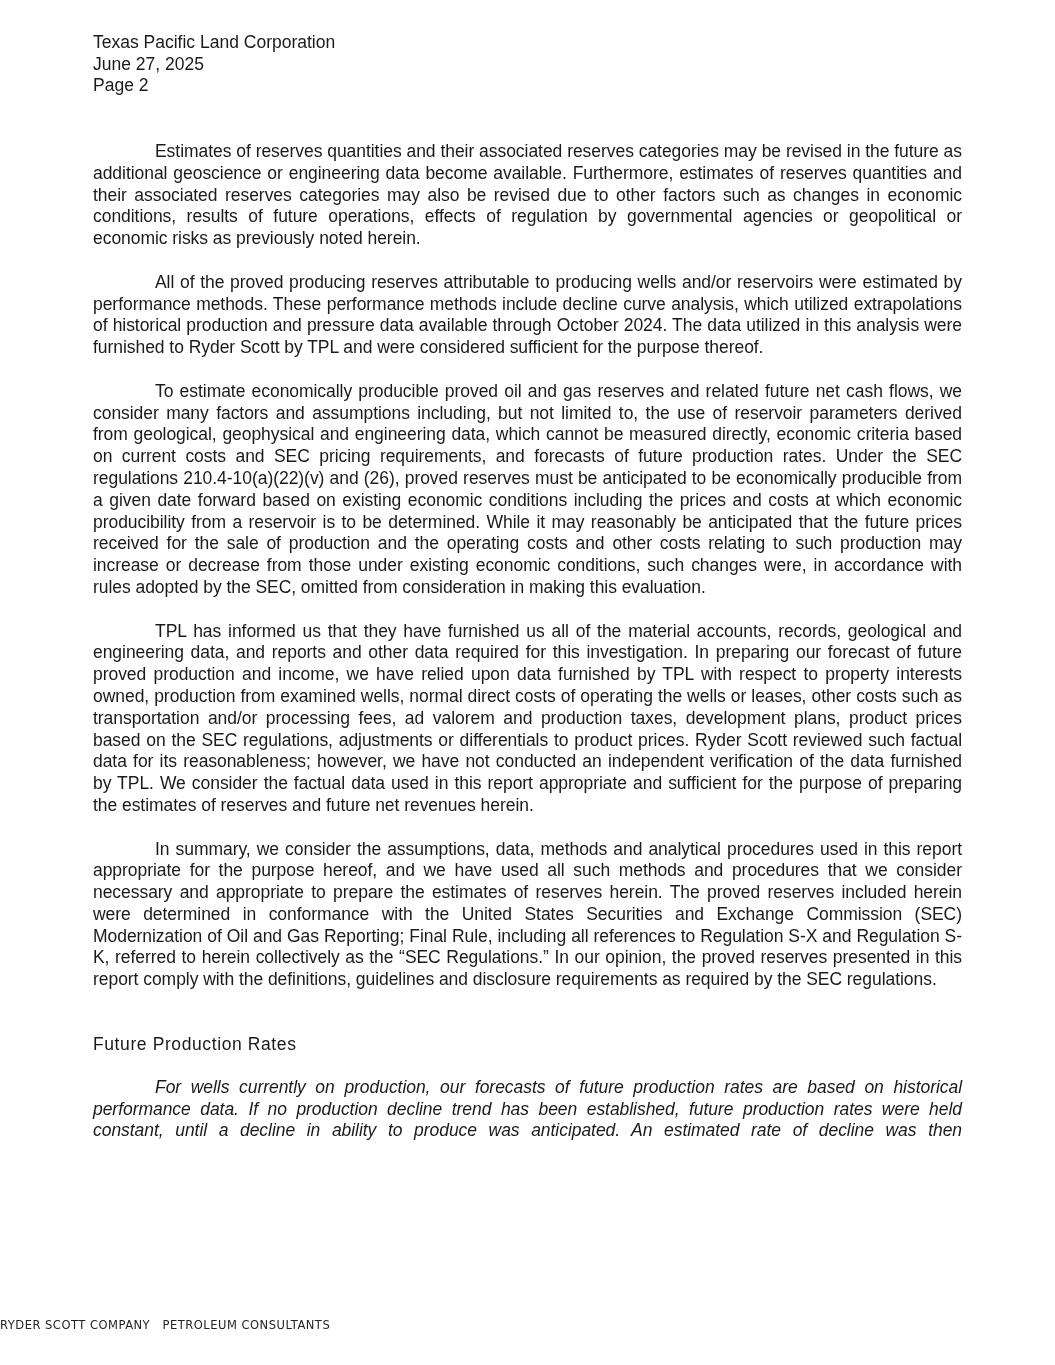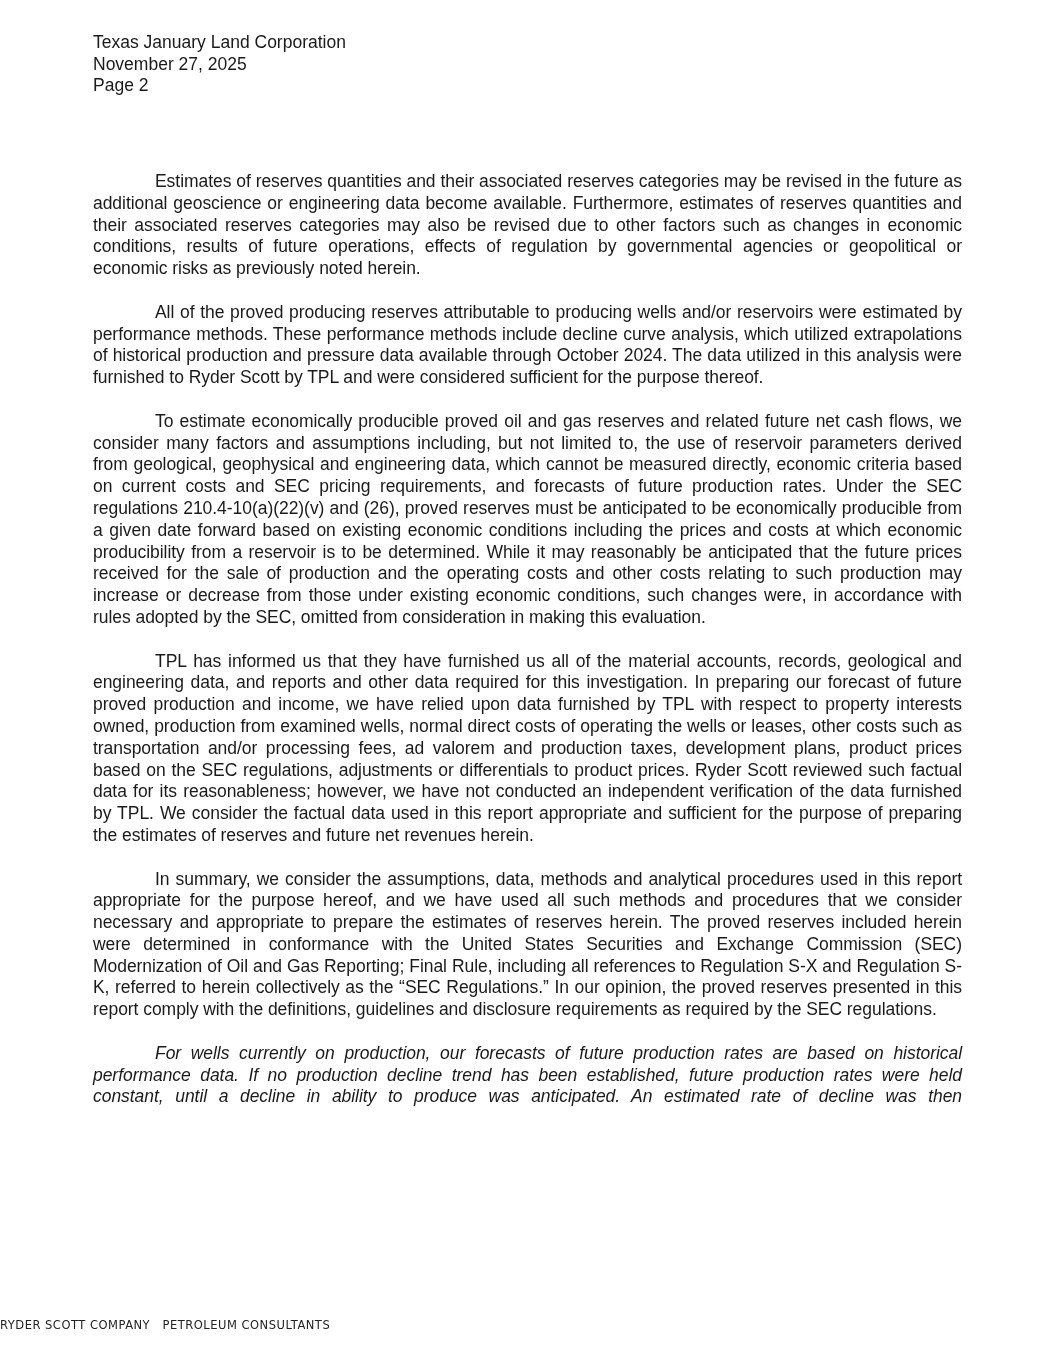--- a/index.html
+++ b/index.html
@@ -24,21 +24,20 @@
     }
     .header div { white-space: nowrap; }
     .body-text {
       position: absolute;
       left: 93px;
       width: 869px;
       top: 141px;
       font-size: 17.5px;
       line-height: 21.8px;
       text-align: justify;
-      margin-top: 30px;
     }
     .para {
       margin: 0 0 21.8px 0;
       text-indent: 62px;
       text-align: justify;
       letter-spacing: -0.05px;
     }
     .section-heading {
       margin: 43px 0 21px 0;
       font-size: 17.5px;
@@ -53,28 +52,29 @@
       font-family: "DejaVu Sans", sans-serif;
       font-size: 11.5px;
       letter-spacing: 0.5px;
       color: #222;
     }
   </style>
 </head>
 <body>
 
 <div class="header">
-  <div>Texas January Land Corporation</div>
-  <div>November 27, 2025</div>
+  <div>Texas Pacific Land Corporation</div>
+  <div>June 27, 2025</div>
   <div>Page 2</div>
 </div>
 
 <div class="body-text">
   <p class="para">Estimates of reserves quantities and their associated reserves categories may be revised in the future as additional geoscience or engineering data become available.  Furthermore, estimates of reserves quantities and their associated reserves categories may also be revised due to other factors such as changes in economic conditions, results of future operations, effects of regulation by governmental agencies or geopolitical or economic risks as previously noted herein.</p>
   <p class="para">All of the proved producing reserves attributable to producing wells and/or reservoirs were estimated by performance methods.  These performance methods include decline curve analysis, which utilized extrapolations of historical production and pressure data available through October 2024.  The data utilized in this analysis were furnished to Ryder Scott by TPL and were considered sufficient for the purpose thereof.</p>
   <p class="para">To estimate economically producible proved oil and gas reserves and related future net cash flows, we consider many factors and assumptions including, but not limited to, the use of reservoir parameters derived from geological, geophysical and engineering data, which cannot be measured directly, economic criteria based on current costs and SEC pricing requirements, and forecasts of future production rates.  Under the SEC regulations 210.4-10(a)(22)(v) and (26), proved reserves must be anticipated to be economically producible from a given date forward based on existing economic conditions including the prices and costs at which economic producibility from a reservoir is to be determined.  While it may reasonably be anticipated that the future prices received for the sale of production and the operating costs and other costs relating to such production may increase or decrease from those under existing economic conditions, such changes were, in accordance with rules adopted by the SEC, omitted from consideration in making this evaluation.</p>
   <p class="para">TPL has informed us that they have furnished us all of the material accounts, records, geological and engineering data, and reports and other data required for this investigation.  In preparing our forecast of future proved production and income, we have relied upon data furnished by TPL with respect to property interests owned, production from examined wells, normal direct costs of operating the wells or leases, other costs such as transportation and/or processing fees, ad valorem and production taxes, development plans, product prices based on the SEC regulations, adjustments or differentials to product prices.  Ryder Scott reviewed such factual data for its reasonableness; however, we have not conducted an independent verification of the data furnished by TPL.  We consider the factual data used in this report appropriate and sufficient for the purpose of preparing the estimates of reserves and future net revenues herein.</p>
   <p class="para">In summary, we consider the assumptions, data, methods and analytical procedures used in this report appropriate for the purpose hereof, and we have used all such methods and procedures that we consider necessary and appropriate to prepare the estimates of reserves herein.  The proved reserves included herein were determined in conformance with the United States Securities and Exchange Commission (SEC) Modernization of Oil and Gas Reporting; Final Rule, including all references to Regulation S-X and Regulation S-K, referred to herein collectively as the “SEC Regulations.”  In our opinion, the proved reserves presented in this report comply with the definitions, guidelines and disclosure requirements as required by the SEC regulations.</p>
 
+  <div class="section-heading">Future Production Rates</div>
   <p class="para" style="text-align-last: justify; font-style: italic;">For wells currently on production, our forecasts of future production rates are based on historical performance data.  If no production decline trend has been established, future production rates were held constant, until a decline in ability to produce was anticipated.  An estimated rate of decline was then</p>
 </div>
 
 <div class="footer" style="white-space: pre;">RYDER SCOTT COMPANY   PETROLEUM CONSULTANTS</div>
 
 </body></html>

